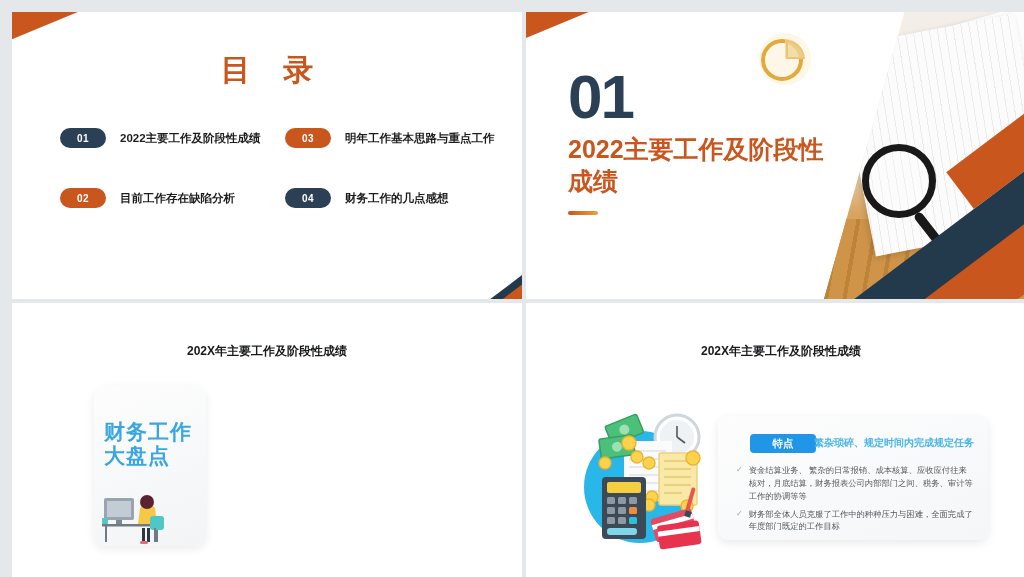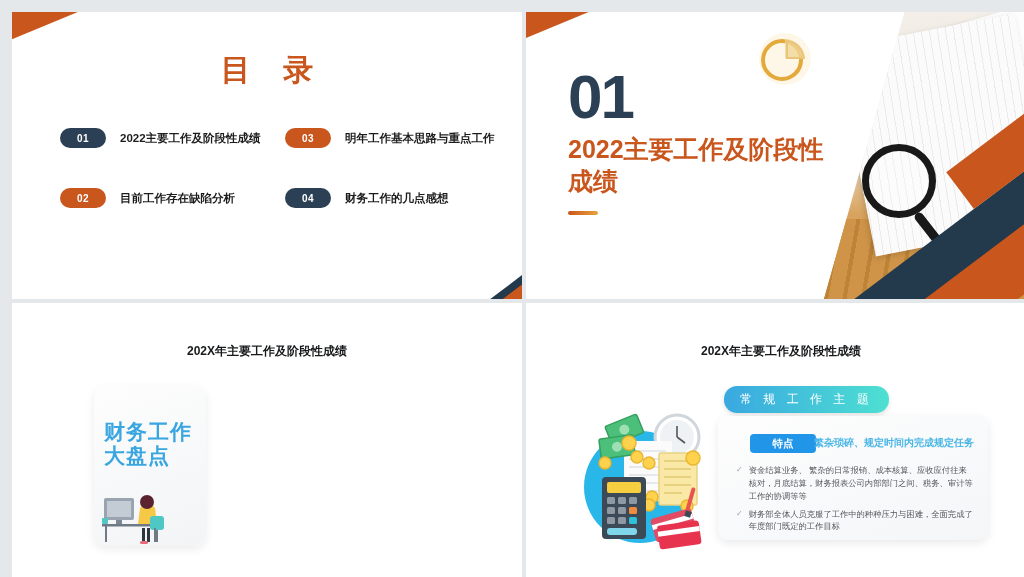--- a/index.html
+++ b/index.html
@@ -291,21 +291,20 @@
         <rect x="78" y="118" width="42" height="5" fill="#fff"></rect>
       </g>
       <g transform="rotate(-8 104 132)">
         <rect x="84" y="122" width="42" height="24" rx="3" fill="#e8334f"></rect>
         <rect x="84" y="128" width="42" height="5" fill="#fff"></rect>
       </g>
       <rect x="114" y="86" width="4" height="28" rx="2" fill="#e8544f" transform="rotate(16 116 100)"></rect>
       <rect x="111" y="110" width="6" height="6" fill="#3c4a57" transform="rotate(16 114 113)"></rect>
     </svg>
 
-    <div class="s4-pill">常 规 工 作 主 题</div>
 
     <div class="s4-box">
       <div class="s4-badge">特点</div>
       <div class="s4-sub">繁杂琐碎、规定时间内完成规定任务</div>
       <div class="s4-list">
         <div class="s4-li">
           <span class="tick">✓</span>
           <span class="t">资金结算业务、 繁杂的日常报销、成本核算、应收应付往来核对，月底结算，财务报表公司内部部门之间、税务、审计等工作的协调等等</span>
         </div>
         <div class="s4-li">

